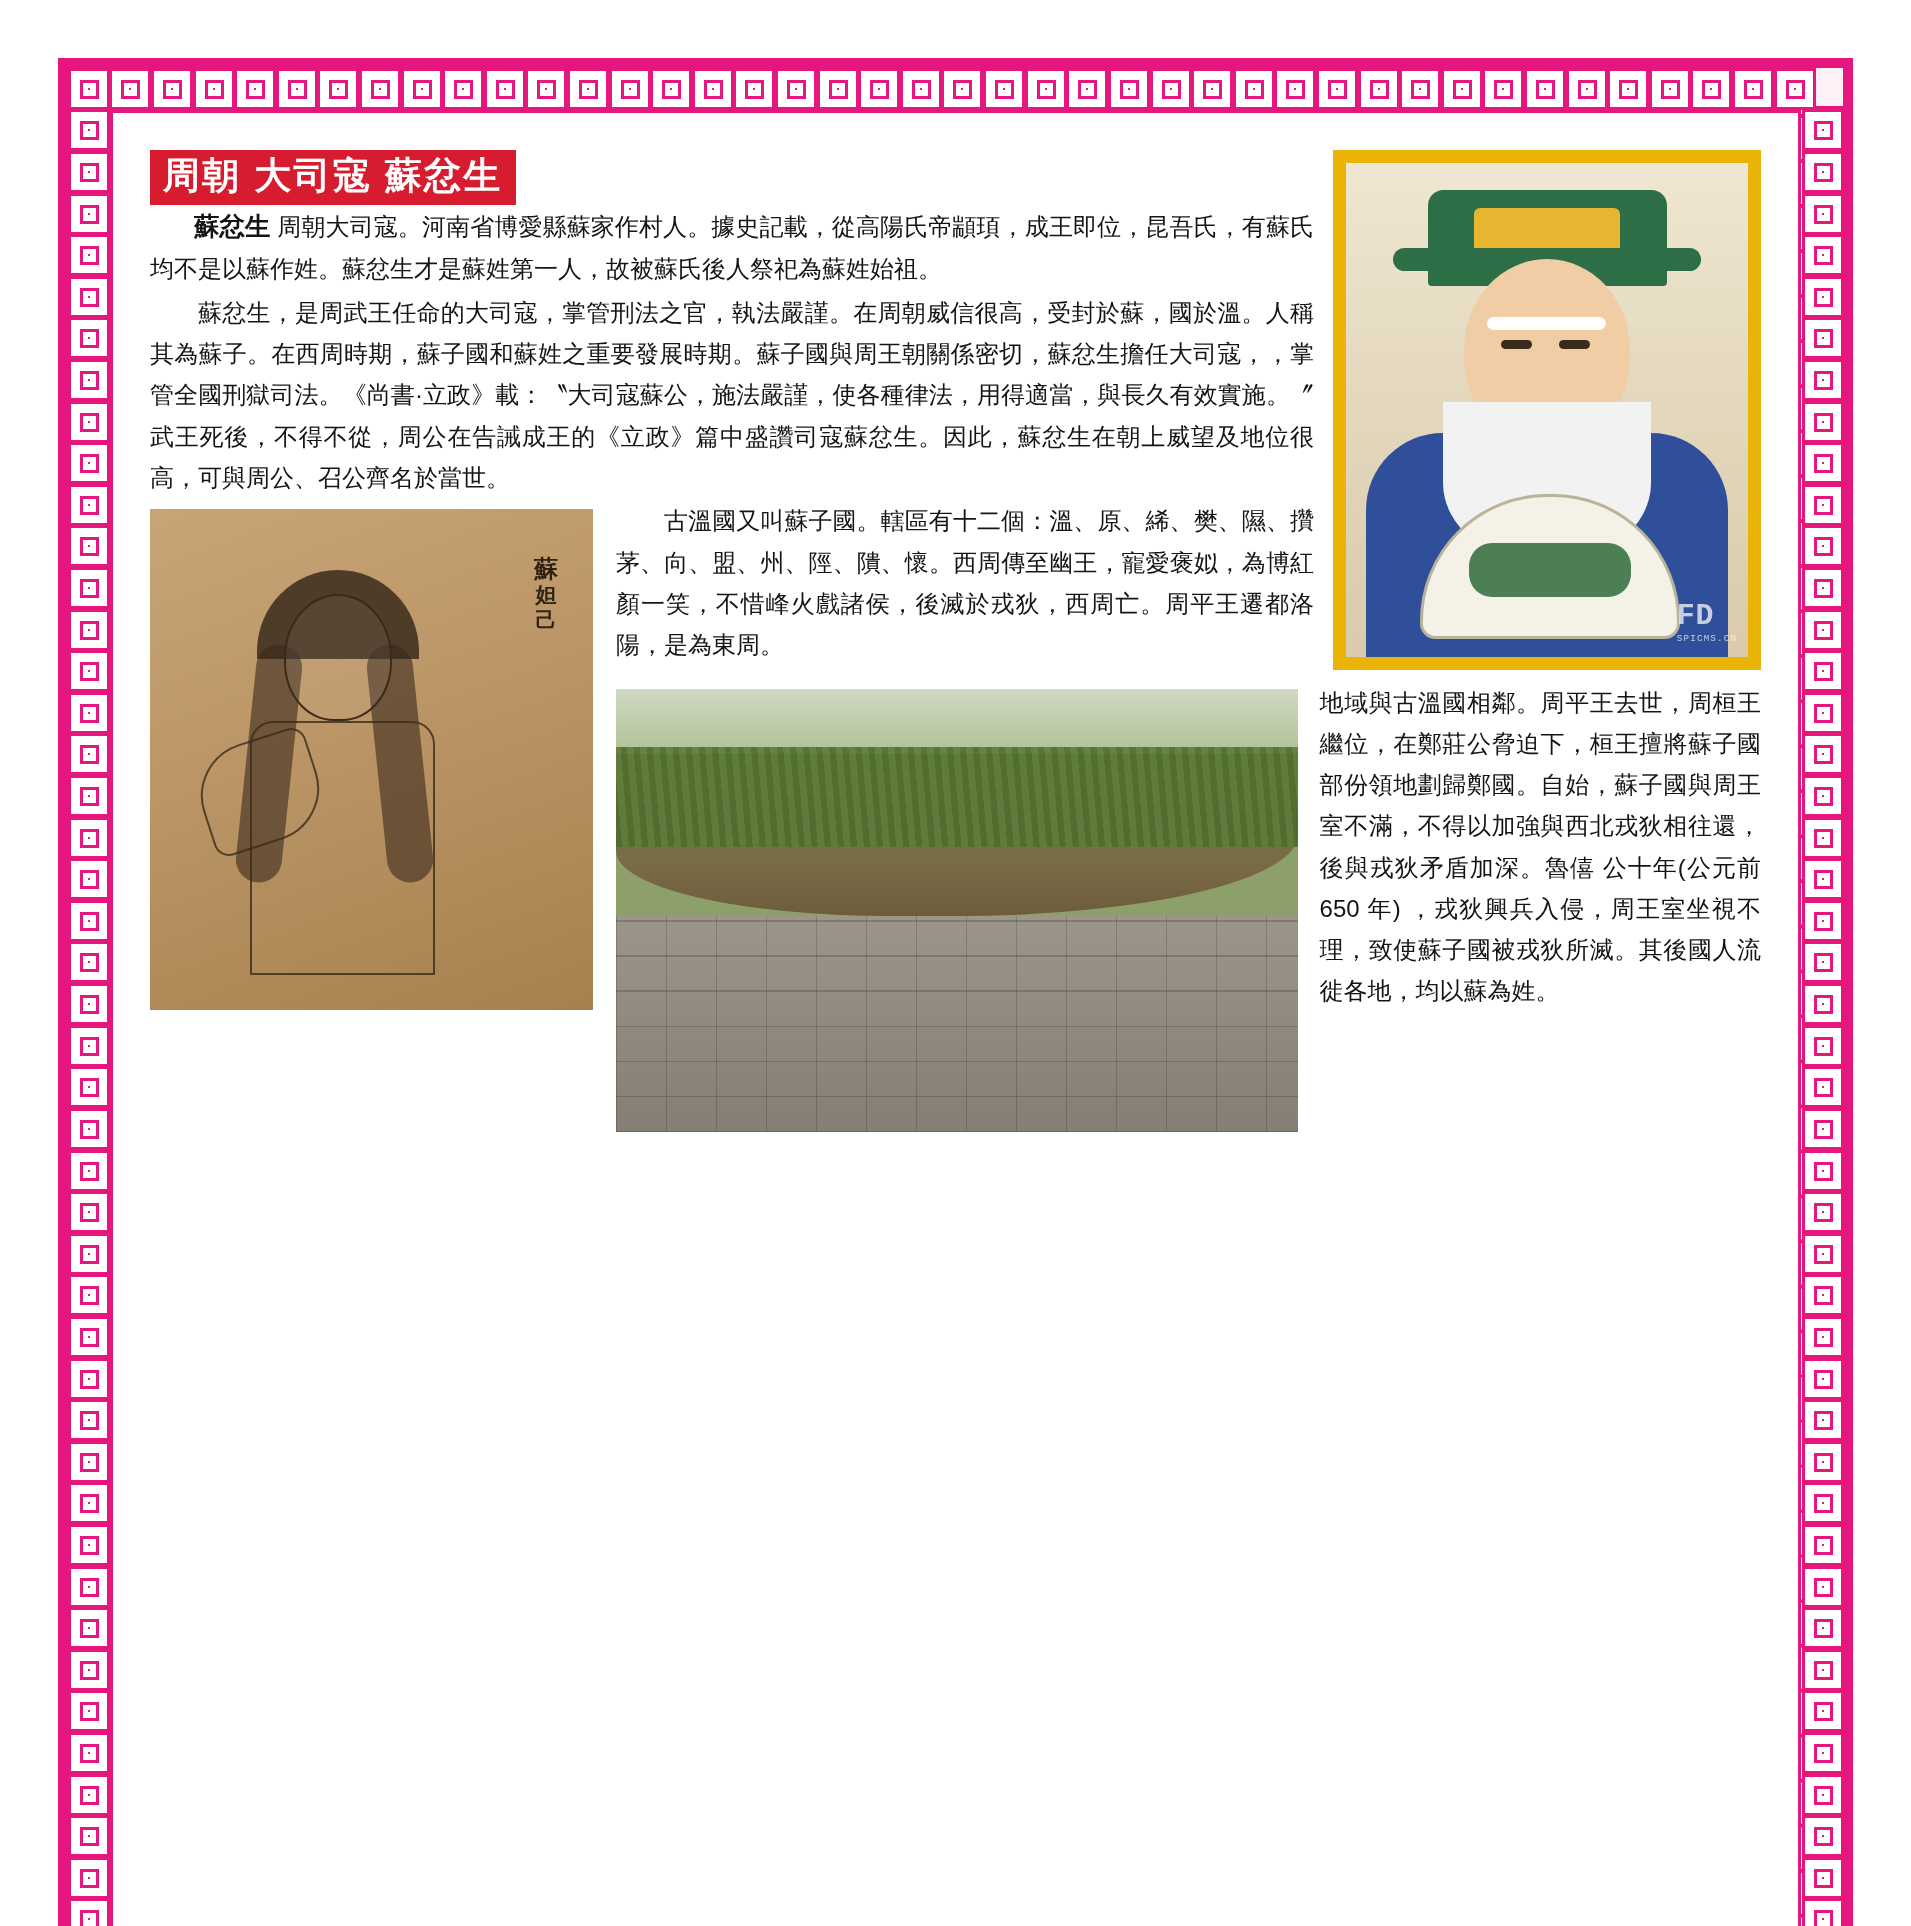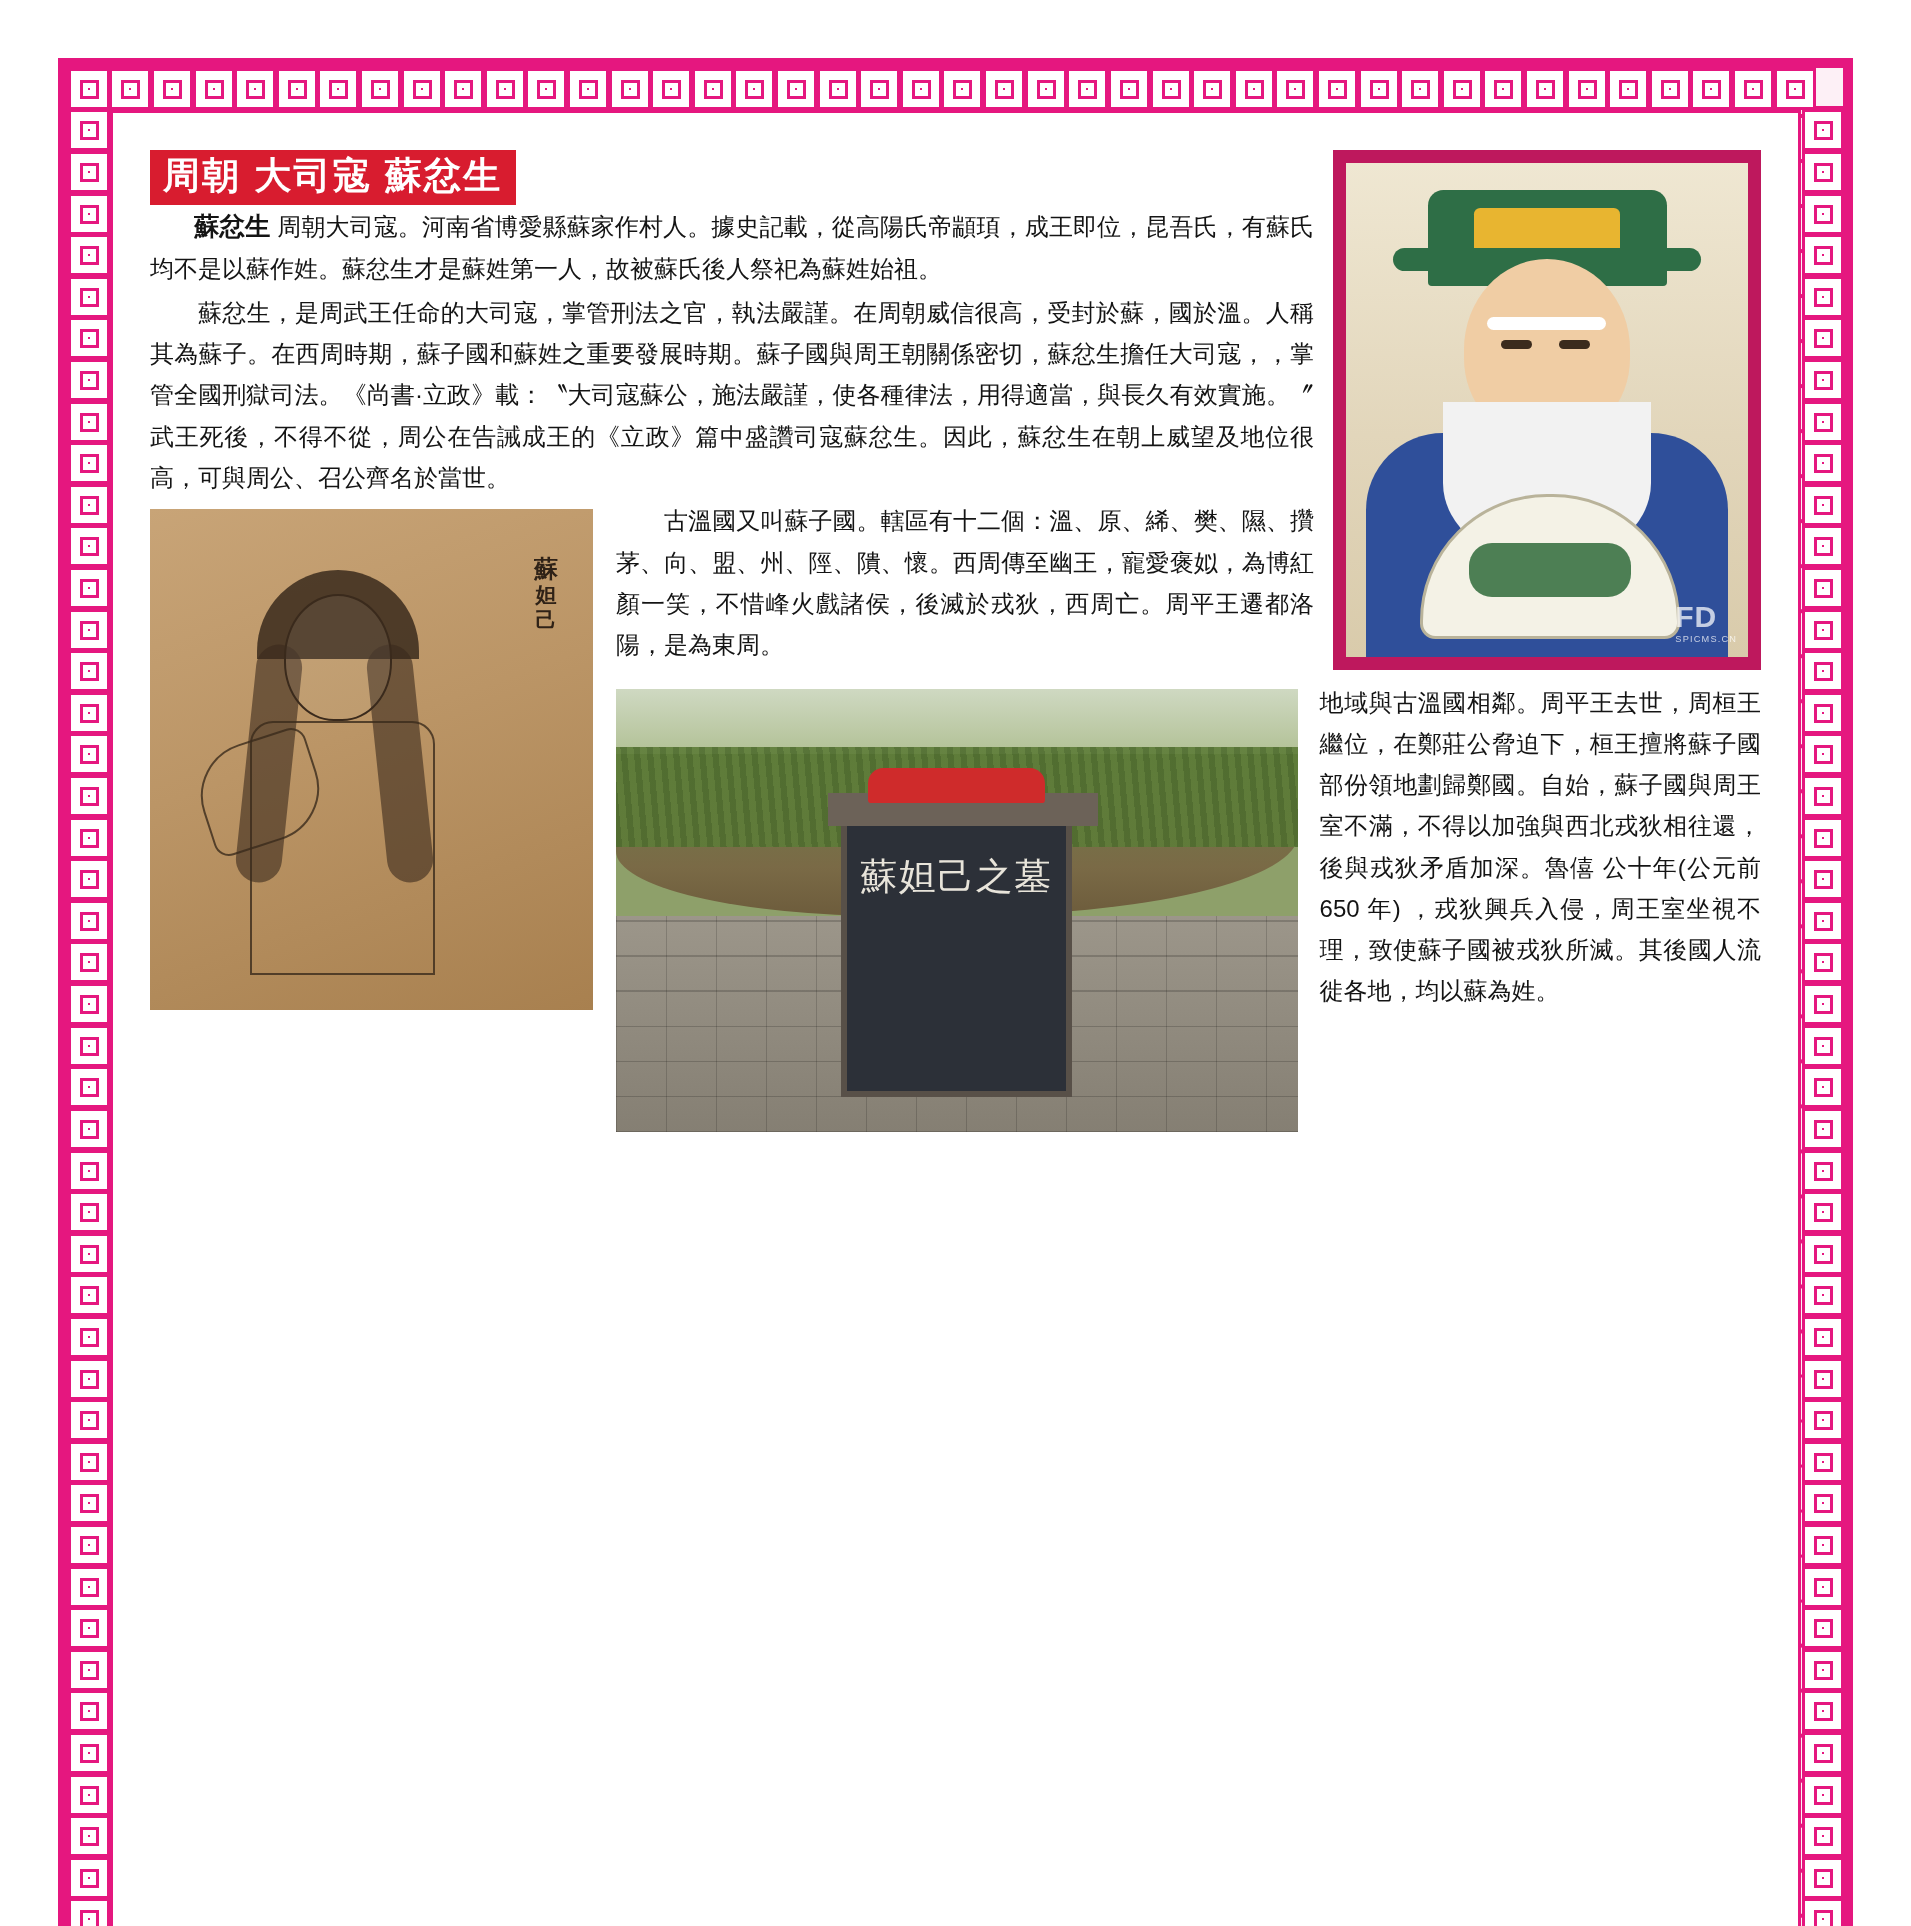--- a/index.html
+++ b/index.html
@@ -102,24 +102,25 @@
     line-height: 1.12;
     font-family: "Liberation Sans", sans-serif;
   }
 
   
   .portrait {
     float: right;
     width: 428px;
     height: 520px;
     margin: 0 0 11.6px 19px;
-    background: #be185d;
+    background: #eab308;
     padding: 13px;
     box-sizing: border-box;
     position: relative;
+    font-family: Liberation Mono, monospace;
   }
   .portrait-inner {
     position: absolute;
     inset: 13px;
     background: linear-gradient(#efe7d2, #e2d6bb 55%, #d9cbab);
     overflow: hidden;
   }
   .p-hat {
     position: absolute;
     left: 50%;
@@ -469,25 +470,20 @@
       </div>
 
       <p class="indent">古溫國又叫蘇子國。轄區有十二個：溫、原、絺、樊、隰、攢茅、向、盟、州、陘、隤、懷。西周傳至幽王，寵愛褒姒，為博紅顏一笑，不惜峰火戲諸侯，後滅於戎狄，西周亡。周平王遷都洛陽，是為東周。</p>
 
       <div class="tomb">
         <div class="t-sky"></div>
         <div class="t-hill"></div>
         <div class="t-grass"></div>
         <div class="t-trees"></div>
         <div class="t-wall"></div>
-        <div class="t-stele">
-          <div class="t-stele-top"></div>
-          <div class="t-ribbon"></div>
-          <div class="t-stele-text">蘇妲己之墓</div>
-        </div>
       </div>
 
       <p>地域與古溫國相鄰。周平王去世，周桓王繼位，在鄭莊公脅迫下，桓王擅將蘇子國部份領地劃歸鄭國。自始，蘇子國與周王室不滿，不得以加強與西北戎狄相往還，後與戎狄矛盾加深。魯僖 公十年(公元前 650 年) ，戎狄興兵入侵，周王室坐視不理，致使蘇子國被戎狄所滅。其後國人流徙各地，均以蘇為姓。</p>
 
       <div class="clear"></div>
 
 
     </div>
   </div>
 <div class="key-cell" style="position: absolute; left: 68px; top: 68px;"></div>

